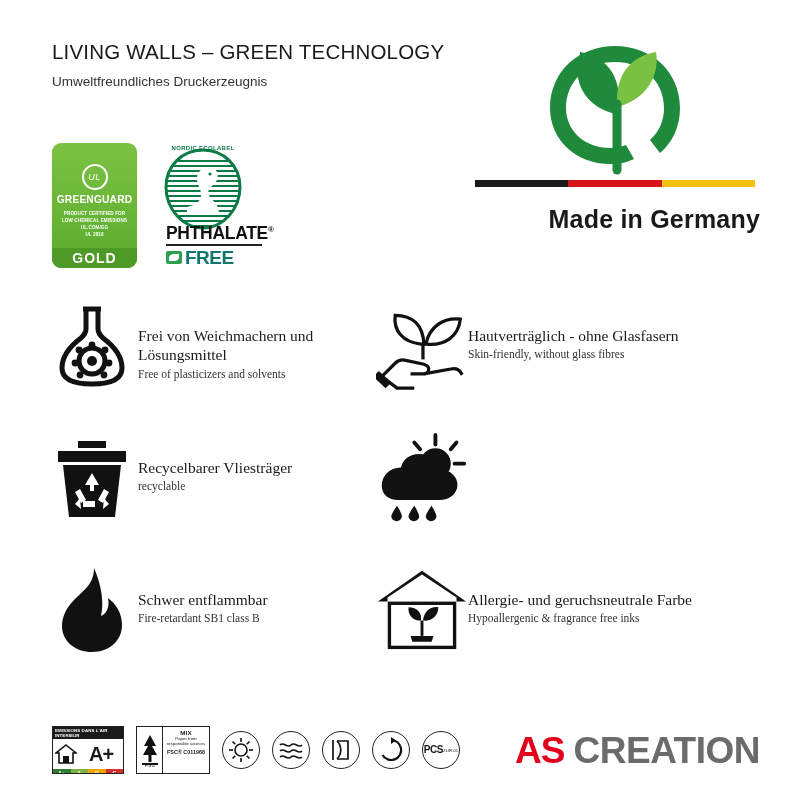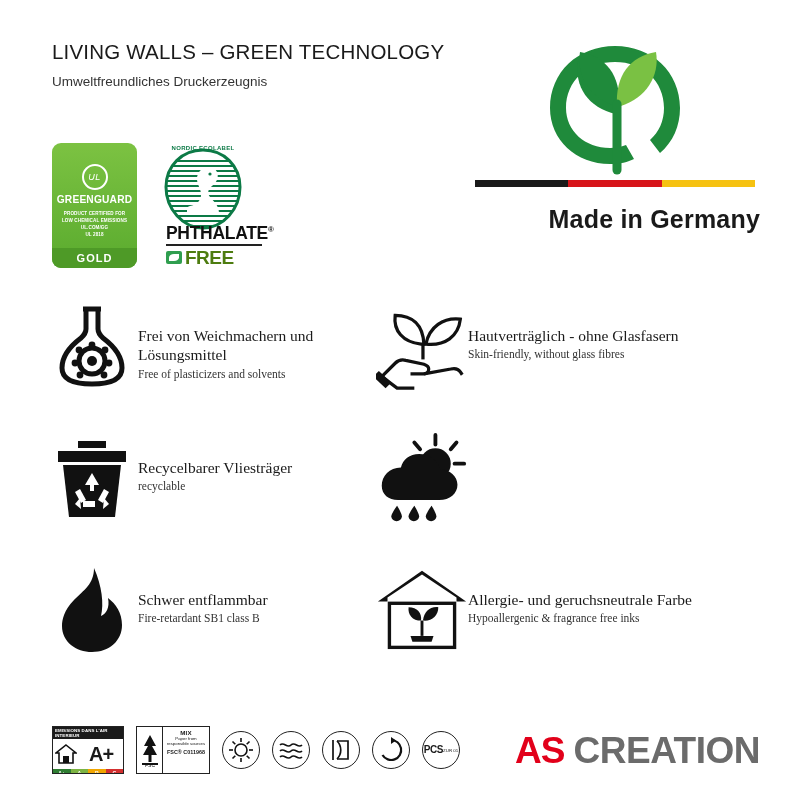--- a/index.html
+++ b/index.html
@@ -37,21 +37,21 @@
     font-size: 9px; font-weight: normal; font-style: italic; letter-spacing: .5px;
   }
   .gg-name { margin-top: 4px; font-size: 10.2px; font-weight: bold; letter-spacing: .2px; }
   .gg-lines {
     margin-top: 5px; font-size: 4.6px; line-height: 1.55; text-align: center;
     width: 78px; font-weight: bold; letter-spacing: .1px;
   }
   .gg-gold {
     position: absolute; bottom: 0; left: 0; right: 0; height: 20px;
     background: #4e9a27; display: flex; align-items: center; justify-content: center;
-    font-size: 11px; font-weight: bold; letter-spacing: 1px;
+    font-size: 14px; font-weight: bold; letter-spacing: 1px;
   }
 
   .nordic { margin-left: 14px; width: 104px; position: relative; }
   .nordic-swan {
     width: 92px; height: 92px; margin: 0 auto; position: relative;
   }
   .nordic-top-text {
     position: absolute; top: 2px; left: 0; right: 0; text-align: center;
     font-size: 6px; font-weight: bold; color: #0c7a46; letter-spacing: .3px;
   }
@@ -68,21 +68,21 @@
     display: flex; align-items: center; gap: 3px; margin-top: 2px;
   }
   .ph-leafbox {
     width: 16px; height: 13px; background: #2f9e4f; border-radius: 2px;
     position: relative;
   }
   .ph-leafbox::after {
     content: ""; position: absolute; left: 3px; top: 3px; width: 10px; height: 7px;
     background: #fff; border-radius: 50% 0 50% 0;
   }
-  .ph-freetext { font-size: 19px; font-weight: bold; color: #4d7c0f; line-height: 1; letter-spacing: -.5px; }
+  .ph-freetext { font-size: 19px; font-weight: bold; color: #0f766e; line-height: 1; letter-spacing: -.5px; }
   .ph-rule { width: 96px; height: 2px; background: #222; margin-top: 1px; }
 
   
   .germany { position: absolute; right: 40px; top: 28px; width: 290px; text-align: right; }
   .flag { display: flex; width: 280px; height: 7px; margin: 0 auto; }
   .flag i { flex: 1; display: block; }
   .flag .k { background: #1a1a1a; }
   .flag .r { background: #d7141a; }
   .flag .y { background: #f6c211; }
   .germany .mig {

